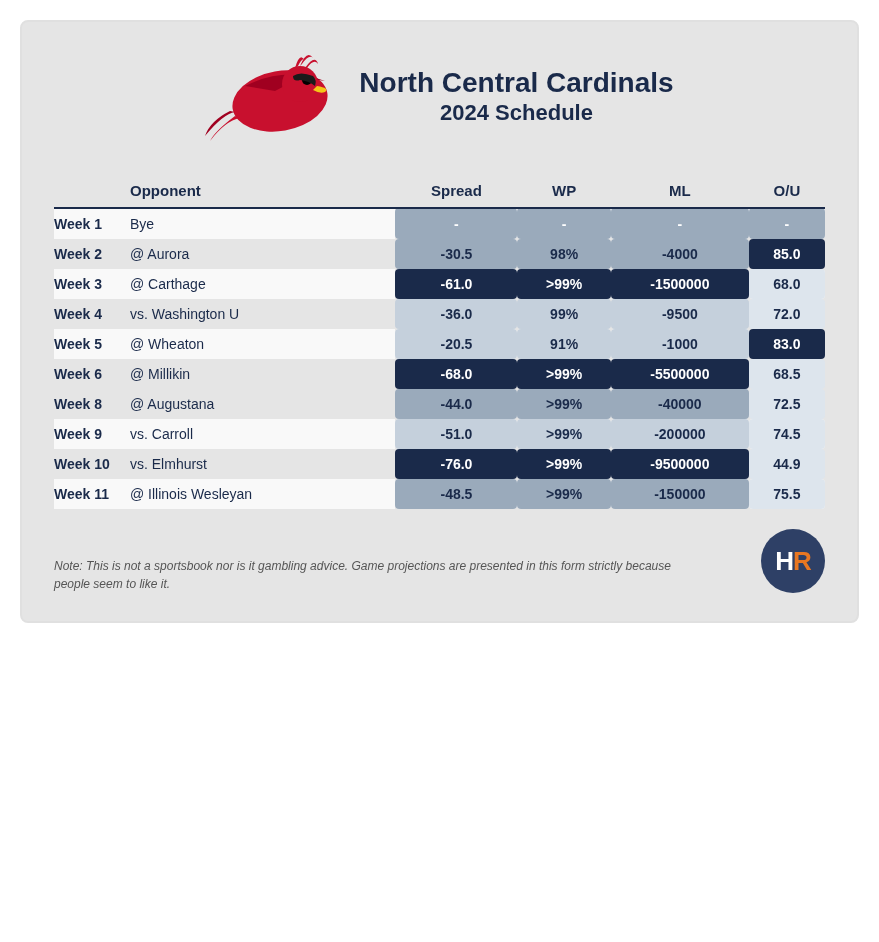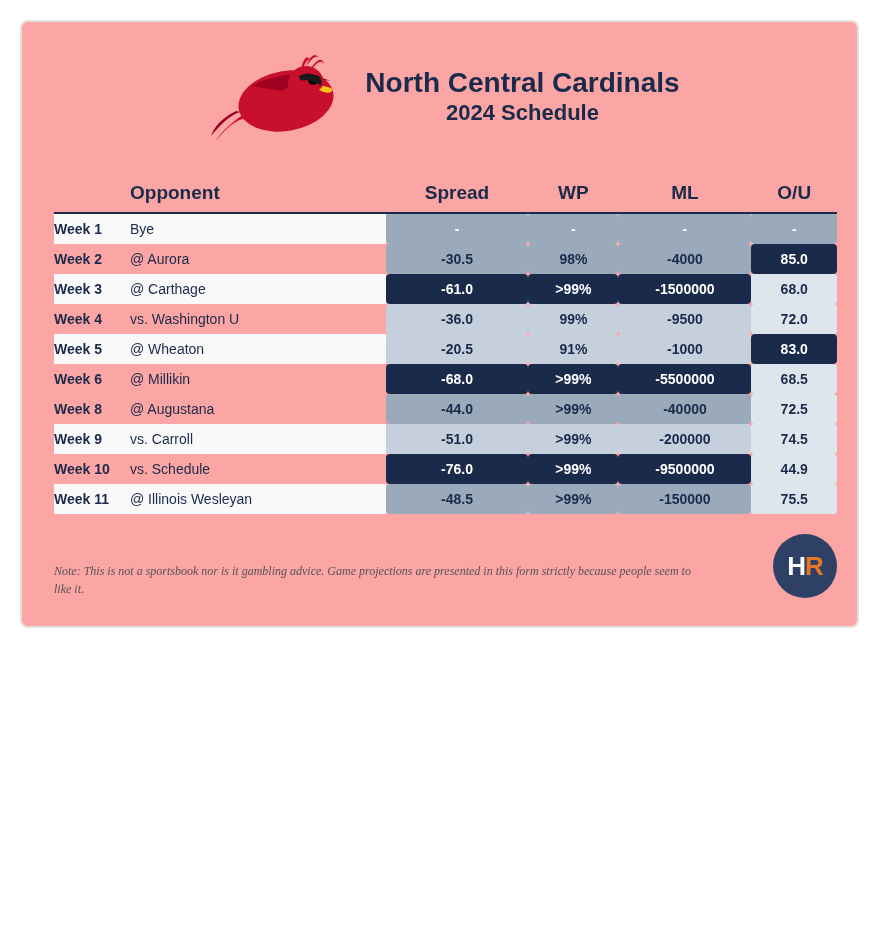--- a/index.html
+++ b/index.html
@@ -7,25 +7,25 @@
       font-family: 'Georgia', serif;
       background: #ffffff;
       width: 879px;
       min-height: 942px;
       display: flex;
       justify-content: center;
       align-items: flex-start;
       padding: 20px;
     }
     .card {
-      background: #fca5a5;
+      background: #e5e5e5;
       border: 2px solid #e0e0e0;
       border-radius: 8px;
       width: 840px;
-      padding: 24px 20px 28px 32px;
+      padding: 24px 32px 28px 32px;
     }
     .header {
       display: flex;
       align-items: center;
       justify-content: center;
       gap: 24px;
       margin-bottom: 28px;
     }
     .logo-container {
       width: 130px;
@@ -54,21 +54,21 @@
       line-height: 1.2;
     }
 
     table {
       width: 100%;
       border-collapse: collapse;
       font-family: Arial, sans-serif;
     }
     thead th {
       font-weight: 700;
-      font-size: 19px;
+      font-size: 15px;
       color: #1a2a4a;
       padding: 8px 6px;
       text-align: center;
       border-bottom: 2px solid #1a2a4a;
     }
     thead th.opponent-col {
       text-align: center;
     }
     tbody tr td {
       padding: 7px 6px;
@@ -103,21 +103,21 @@
     .footer-row {
       display: flex;
       justify-content: space-between;
       align-items: flex-end;
       margin-top: 20px;
     }
     .disclaimer {
       font-size: 12px;
       color: #555;
       font-style: italic;
-      font-family: Liberation Serif, serif;
+      font-family: Liberation Sans, sans-serif;
       max-width: 640px;
       line-height: 1.5;
     }
     .brand-logo {
       width: 64px;
       height: 64px;
       border-radius: 50%;
       background-color: #2e4066;
       display: flex;
       align-items: center;
@@ -243,21 +243,21 @@
         <tr style="background: rgb(249, 249, 249);">
       <td class="week-cell">Week 9</td>
       <td class="opponent-cell">vs. Carroll</td>
       <td class="data-cell c-lighter">-51.0</td>
       <td class="data-cell c-lighter">&gt;99%</td>
       <td class="data-cell c-lighter">-200000</td>
       <td class="data-cell c-lightest">74.5</td>
     </tr>
         <tr>
       <td class="week-cell">Week 10</td>
-      <td class="opponent-cell">vs. Schedule</td>
+      <td class="opponent-cell">vs. Elmhurst</td>
       <td class="data-cell c-dark-navy">-76.0</td>
       <td class="data-cell c-dark-navy">&gt;99%</td>
       <td class="data-cell c-dark-navy">-9500000</td>
       <td class="data-cell c-lightest">44.9</td>
     </tr>
         <tr style="background: rgb(249, 249, 249); margin-top: 40px;">
       <td class="week-cell">Week 11</td>
       <td class="opponent-cell">@ Illinois Wesleyan</td>
       <td class="data-cell c-light">-48.5</td>
       <td class="data-cell c-light">&gt;99%</td>

